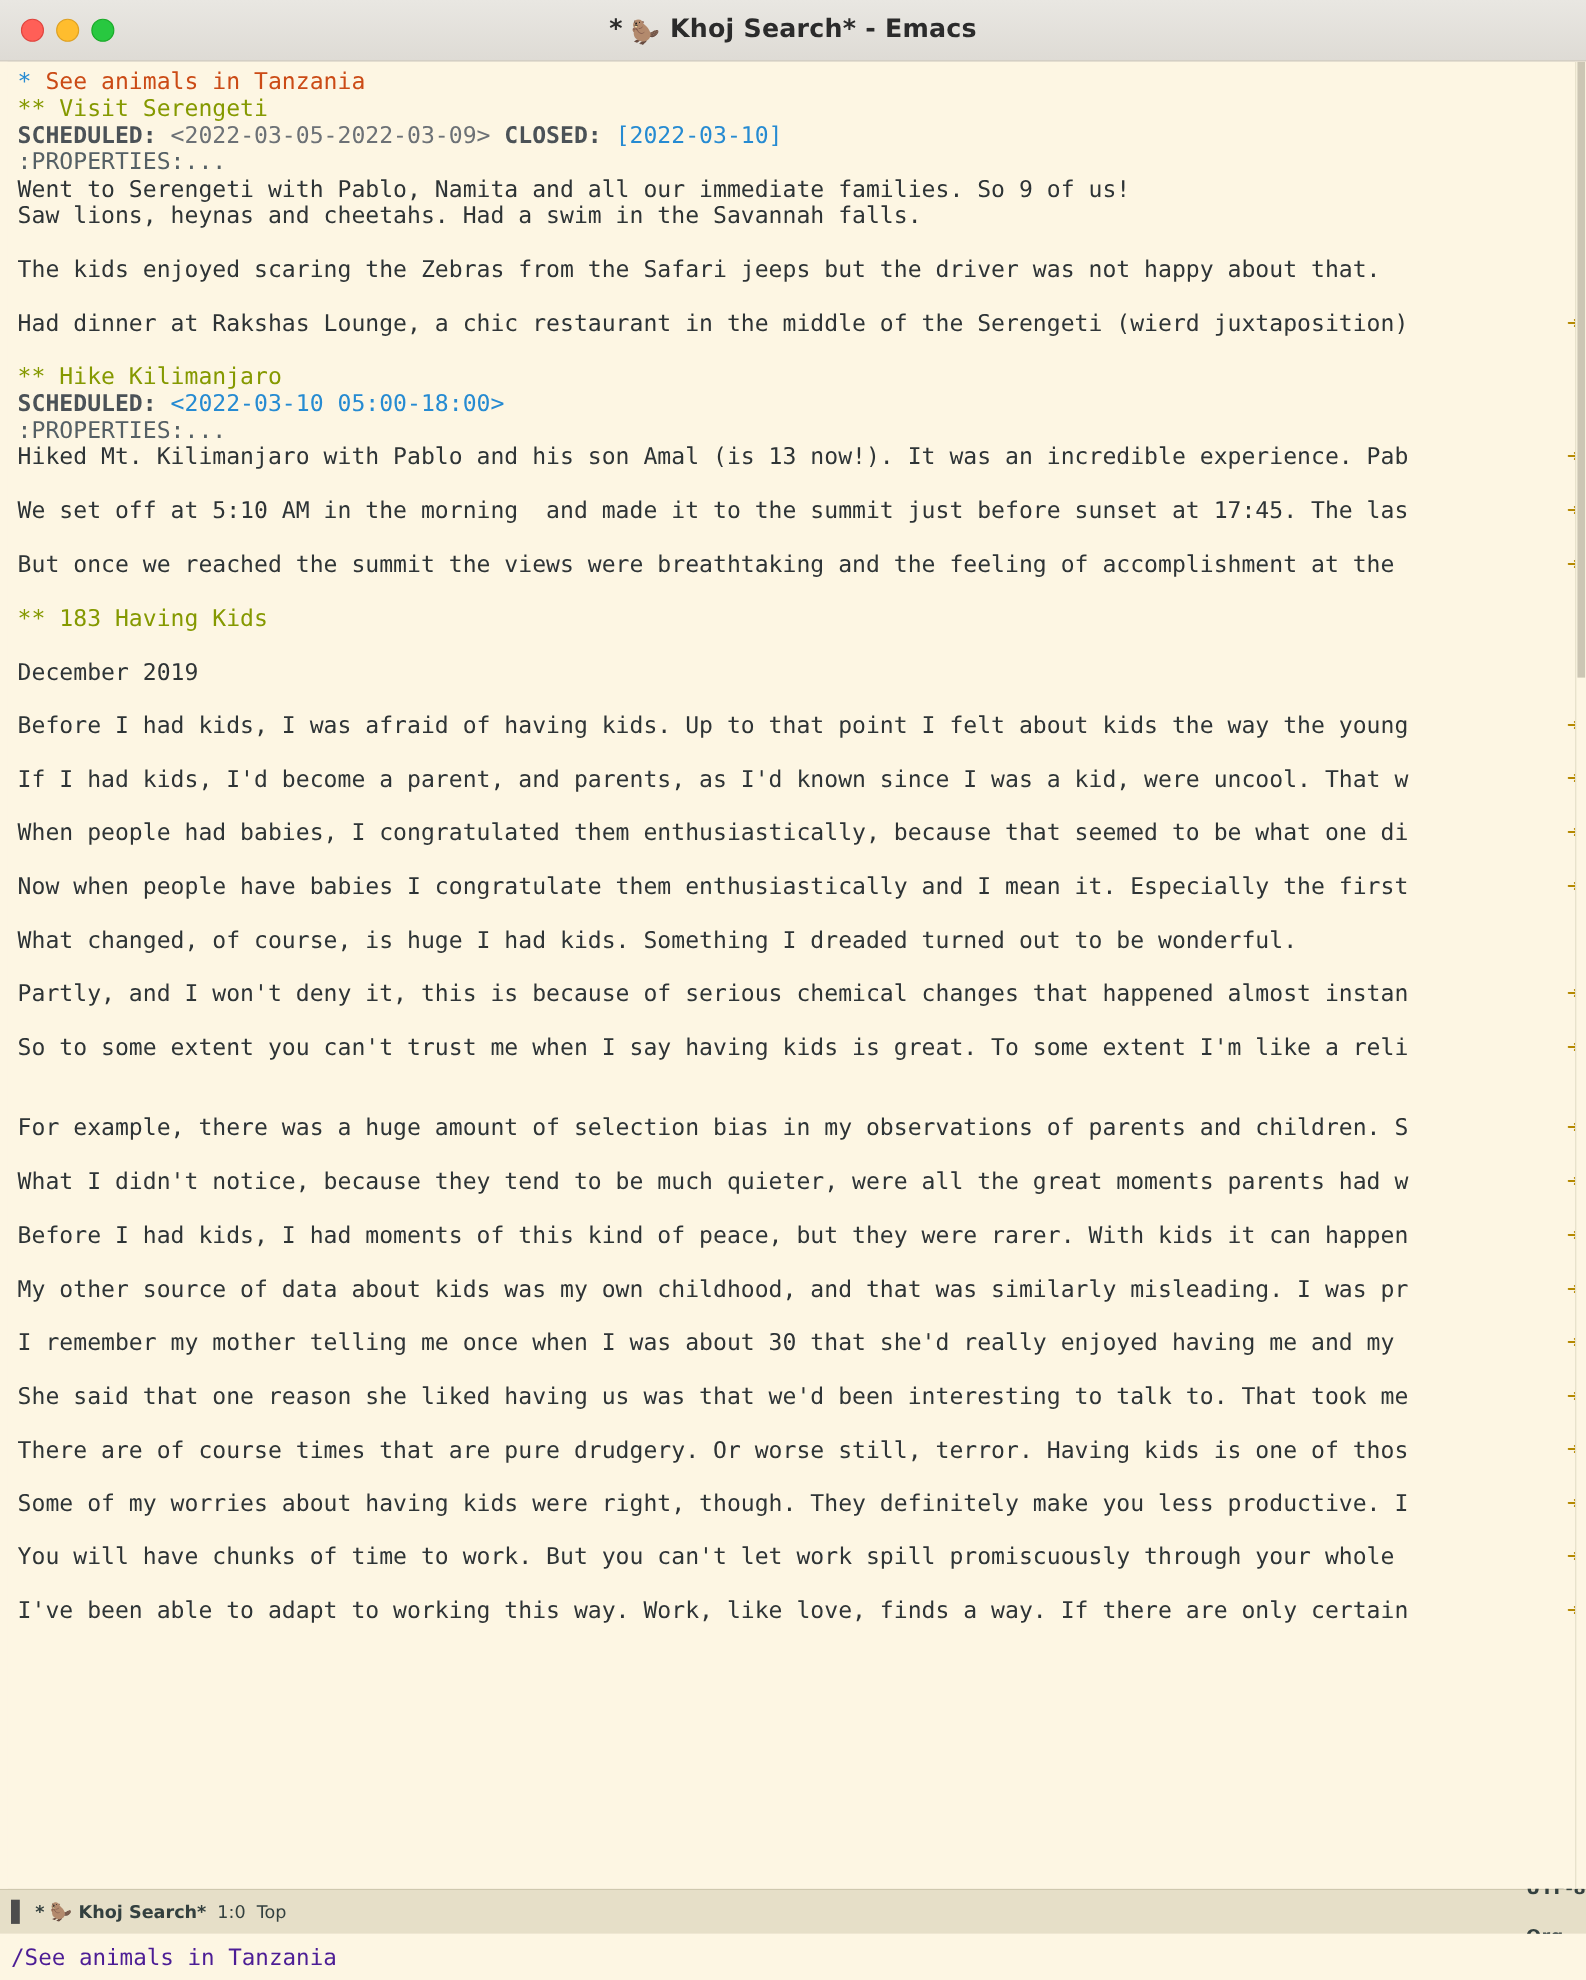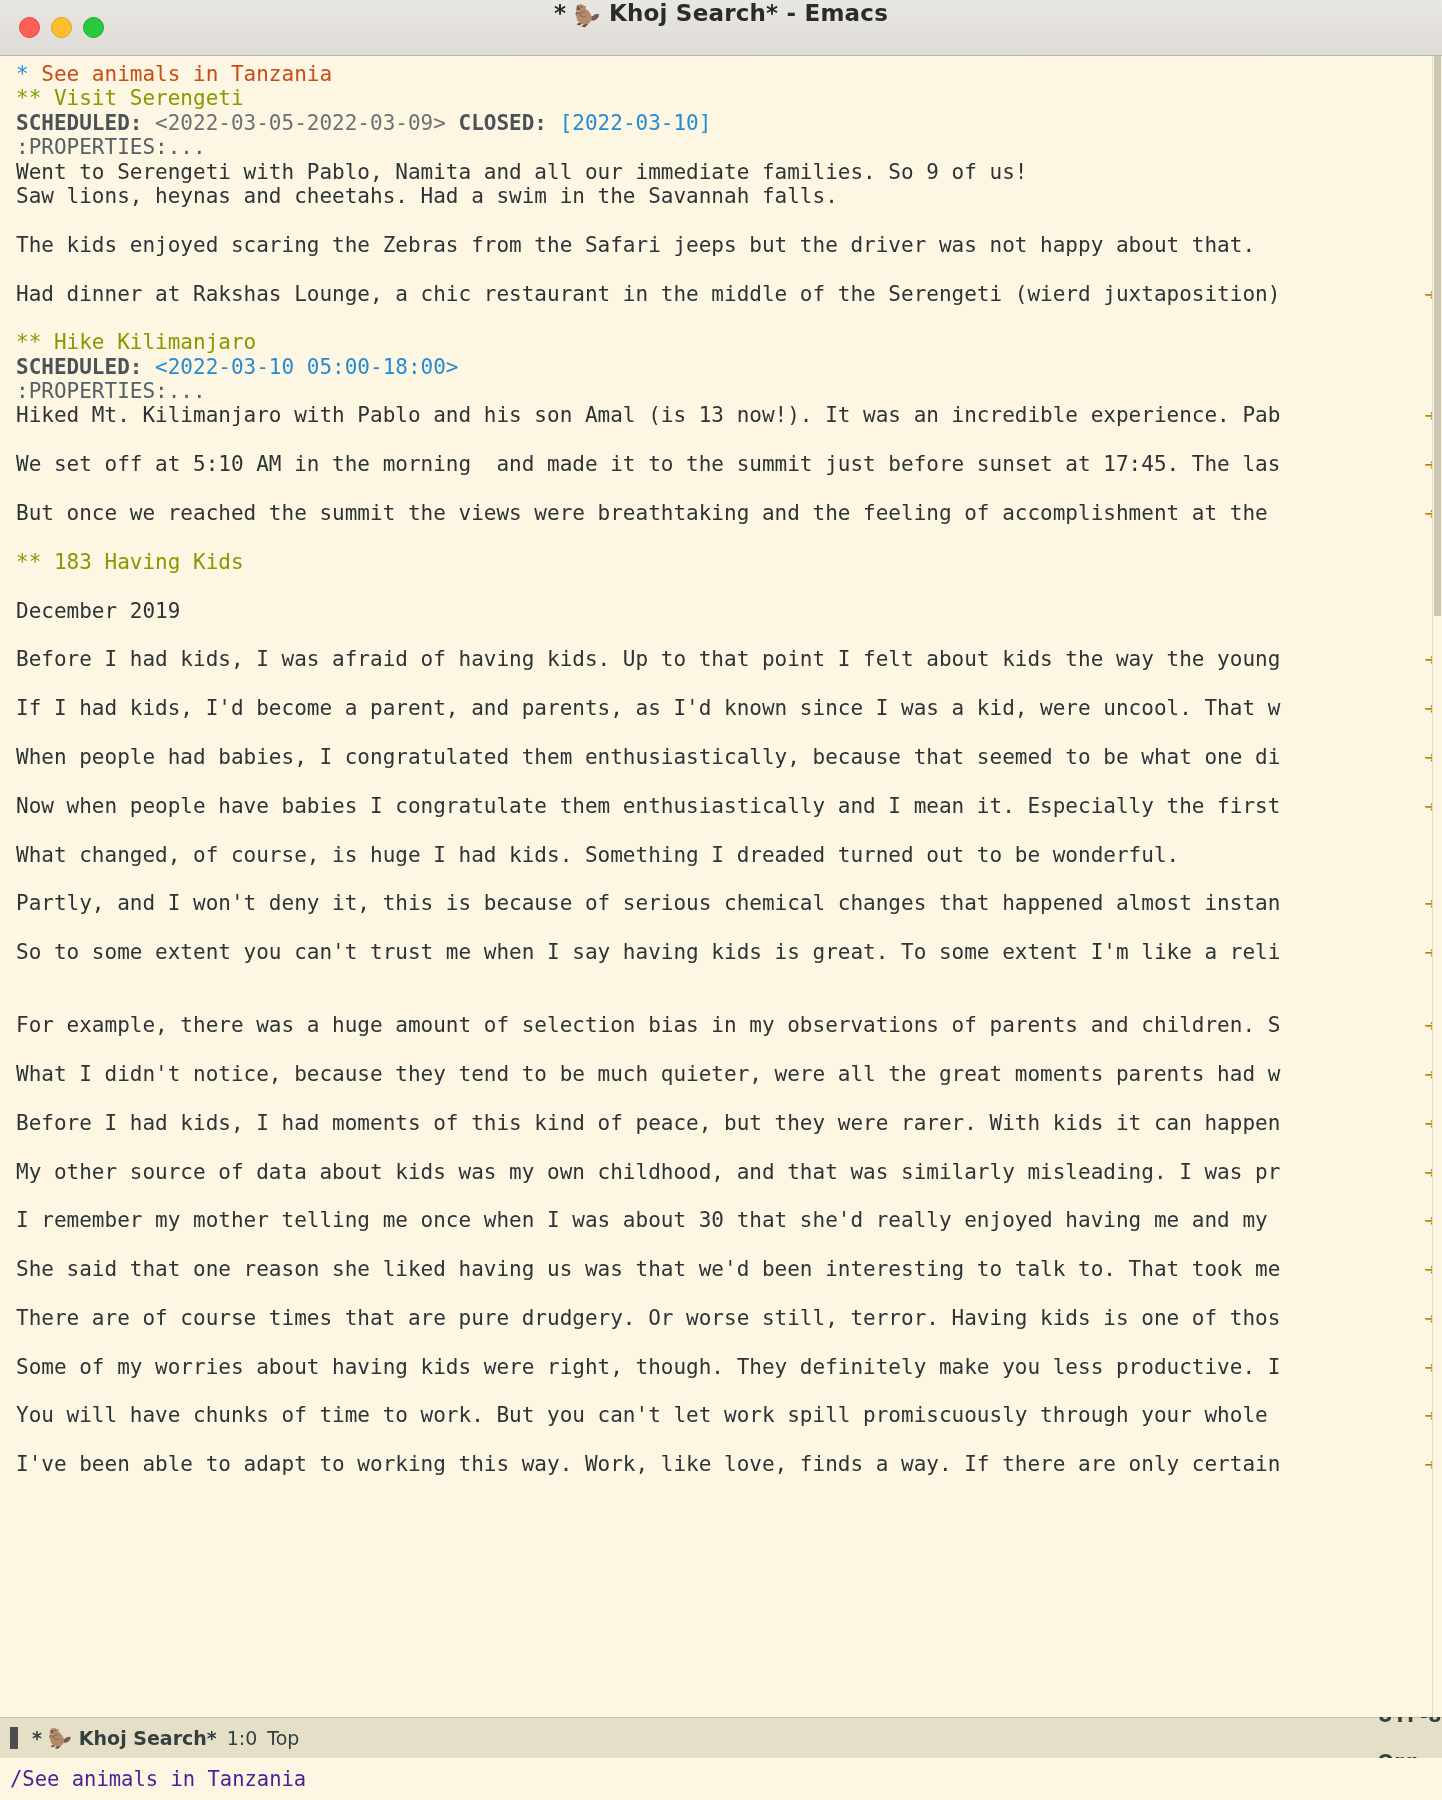--- a/index.html
+++ b/index.html
@@ -21,20 +21,21 @@
     background: #fdf6e3;
     position: relative;
   }
   
   .titlebar {
     height: 55px;
     min-height: 55px;
     background: linear-gradient(to bottom, #e9e7e2 0%, #dedbd5 100%);
     border-bottom: 1px solid #b9b5ae;
     display: flex;
+    align-items: center;
     position: relative;
   }
   .traffic {
     display: flex;
     gap: 11px;
     padding-left: 19px;
     align-items: center;
   }
   .dot {
     width: 19px;
@@ -121,21 +122,21 @@
   }
   
   .modeline {
     height: 40px;
     min-height: 40px;
     background: #e6dfc8;
     border-top: 1px solid #c9c2aa;
     display: flex;
     align-items: center;
     font-family: "DejaVu Sans", sans-serif;
-    font-size: 19px;
+    font-size: 16px;
     color: #33403f;
     padding: 0 0 0 10px;
   }
   .ml-left { display: flex; align-items: center; gap: 10px; }
   .ml-bar {
     display: inline-block;
     width: 8px; height: 22px;
     background: #4d4d4d;
     margin-right: 4px;
   }

